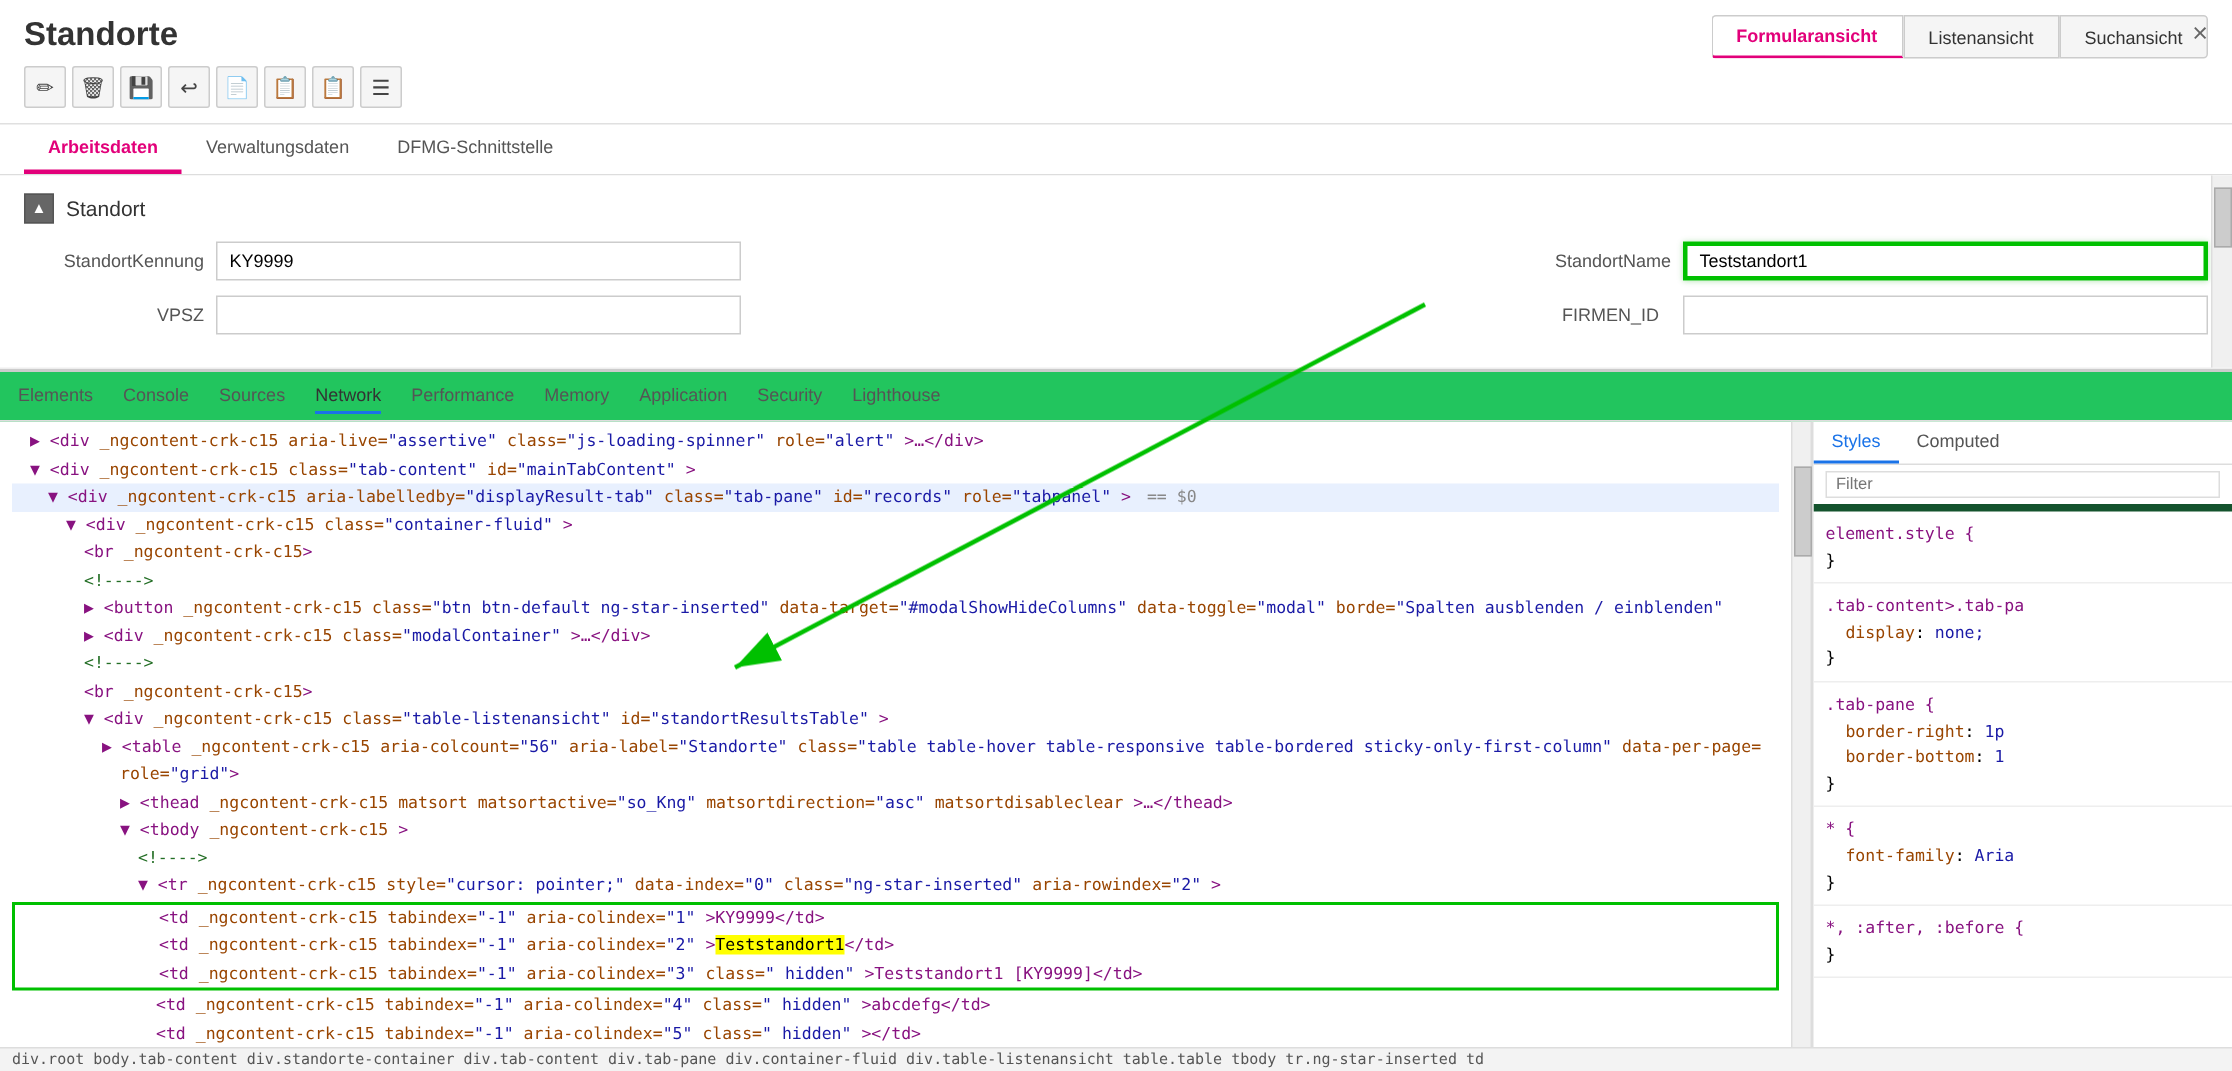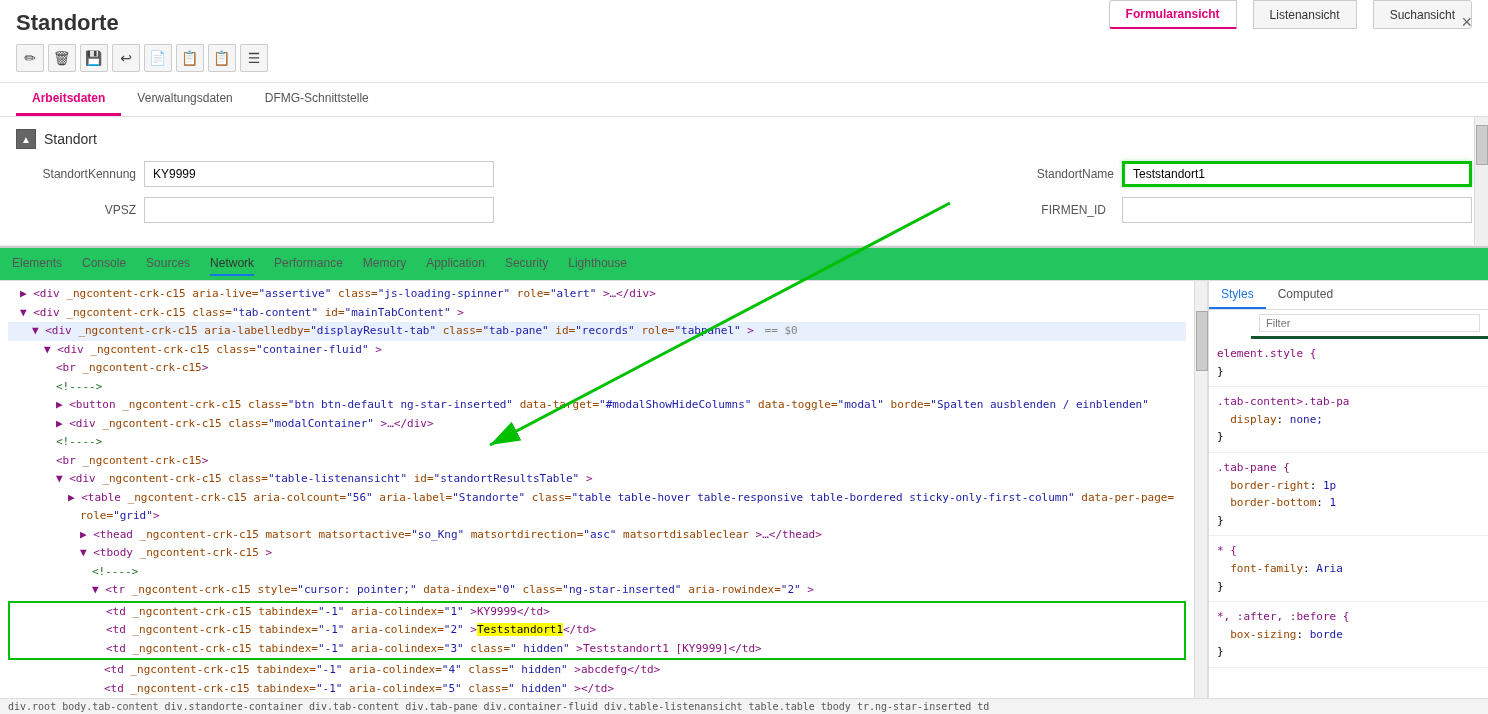--- a/index.html
+++ b/index.html
@@ -8,21 +8,21 @@
     .window { background: #fff; width: 1488px; height: 714px; display: flex; flex-direction: column; position: relative; }
 
     
     .top-bar { background: #fff; padding: 10px 16px 0 16px; border-bottom: 1px solid #e0e0e0; position: relative; }
     .title-row { display: flex; align-items: center; justify-content: space-between; margin-bottom: 8px; }
     .window-title { font-size: 22px; font-weight: bold; color: #333; }
 
     .toolbar { display: flex; align-items: center; gap: 4px; margin-bottom: 10px; }
     .toolbar-btn { width: 28px; height: 28px; border: 1px solid #ccc; background: #f5f5f5; cursor: pointer; display: flex; align-items: center; justify-content: center; font-size: 14px; color: #444; border-radius: 2px; }
 
-    .view-tabs { position: absolute; right: 16px; top: 0; display: flex; gap: 16px; }
+    .view-tabs { position: absolute; right: 16px; top: 10px; display: flex; gap: 0; }
     .view-tab { padding: 6px 16px; border: 1px solid #ccc; background: #f5f5f5; cursor: pointer; font-size: 12px; color: #333; }
     .view-tab.active { background: #fff; border-bottom: 2px solid #e2007a; color: #e2007a; font-weight: bold; }
     .view-tab:first-child { border-radius: 3px 0 0 3px; }
     .view-tab:last-child { border-radius: 0 3px 3px 0; }
 
     
     .record-tabs { display: flex; gap: 0; padding: 0 16px; border-bottom: 1px solid #ddd; background: #fff; }
     .record-tab { padding: 8px 16px; cursor: pointer; font-size: 12px; color: #555; border-bottom: 3px solid transparent; }
     .record-tab.active { color: #e2007a; border-bottom: 3px solid #e2007a; font-weight: bold; }
     .section-header { display: flex; align-items: center; gap: 8px; margin-bottom: 12px; }
@@ -57,21 +57,21 @@
     .attr-name { color: #994500; }
     .attr-value { color: #1a1aa6; }
     .comment { color: #236e25; }
     .selected-indicator { color: #888; margin-left: 4px; }
 
     
     .styles-panel { width: 280px; border-left: 1px solid #ddd; overflow: auto; background: #fff; }
     .styles-tabs { display: flex; border-bottom: 1px solid #ddd; }
     .styles-tab { padding: 6px 12px; font-size: 12px; cursor: pointer; color: #555; }
     .styles-tab.active { border-bottom: 2px solid #1a73e8; color: #1a73e8; }
-    .styles-filter { padding: 4px 8px; border-bottom: 3px solid #14532d; margin-left: 42px; }
+    .styles-filter { padding: 4px 8px; border-bottom: 5px solid #14532d; }
     .styles-filter input { width: 100%; border: 1px solid #ddd; padding: 2px 6px; font-size: 11px; }
     .styles-selector { color: #881280; }
     .styles-prop { color: #994500; margin-top: 32px; }
     .styles-value { color: #1a1aa6; }
     .styles-rule-block { padding: 6px 8px; border-bottom: 1px solid #eee; font-family: monospace; font-size: 11px; line-height: 1.6; }
 
     .bottom-breadcrumb { background: #f3f3f3; border-top: 1px solid #ddd; padding: 2px 8px; font-family: monospace; font-size: 10px; color: #555; white-space: nowrap; overflow: hidden; text-overflow: ellipsis; }
   </style>
 </head>
 <body>
@@ -323,21 +323,20 @@
           <div>&nbsp;&nbsp;<span class="styles-prop">border-bottom</span>: <span class="styles-value">1</span></div>
           <div><span>}</span></div>
         </div>
         <div class="styles-rule-block">
           <div><span class="styles-selector">* {</span></div>
           <div>&nbsp;&nbsp;<span class="styles-prop">font-family</span>: <span class="styles-value">Aria</span></div>
           <div><span>}</span></div>
         </div>
         <div class="styles-rule-block">
           <div><span class="styles-selector">*, :after, :before {</span></div>
-          <div>&nbsp;&nbsp;<span class="styles-prop">box-sizing</span>: <span class="styles-value">borde</span></div>
           <div><span>}</span></div>
         </div>
 
       </div>
     </div>
 
     <div class="bottom-breadcrumb">
       <span>div.root body.tab-content div.standorte-container div.tab-content div.tab-pane div.container-fluid div.table-listenansicht table.table tbody tr.ng-star-inserted td</span>
     </div>
   </div>

